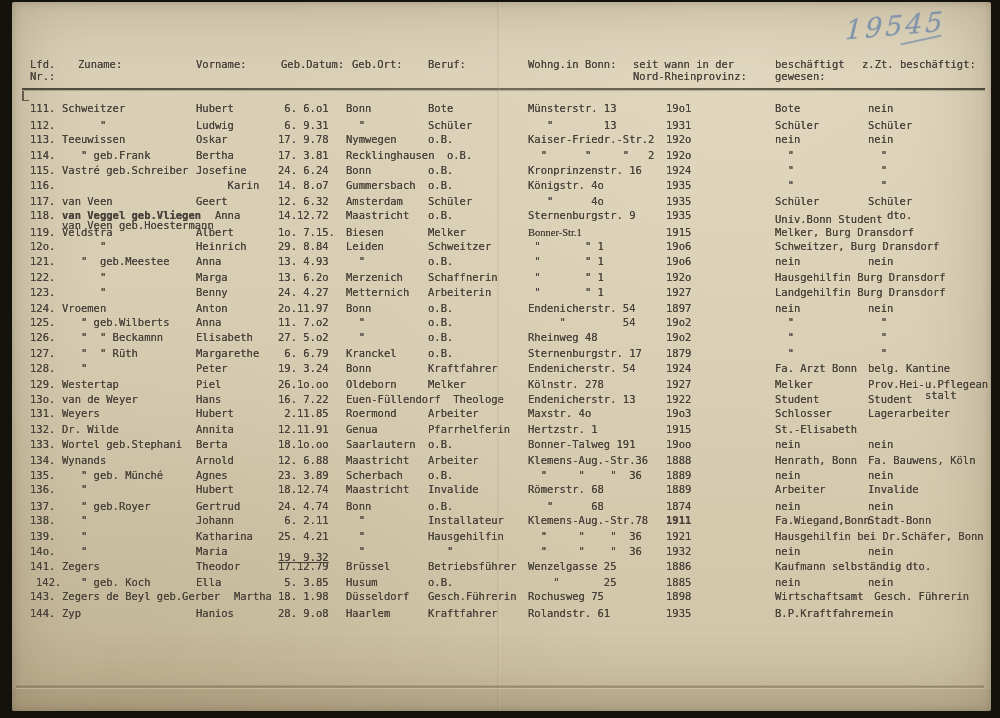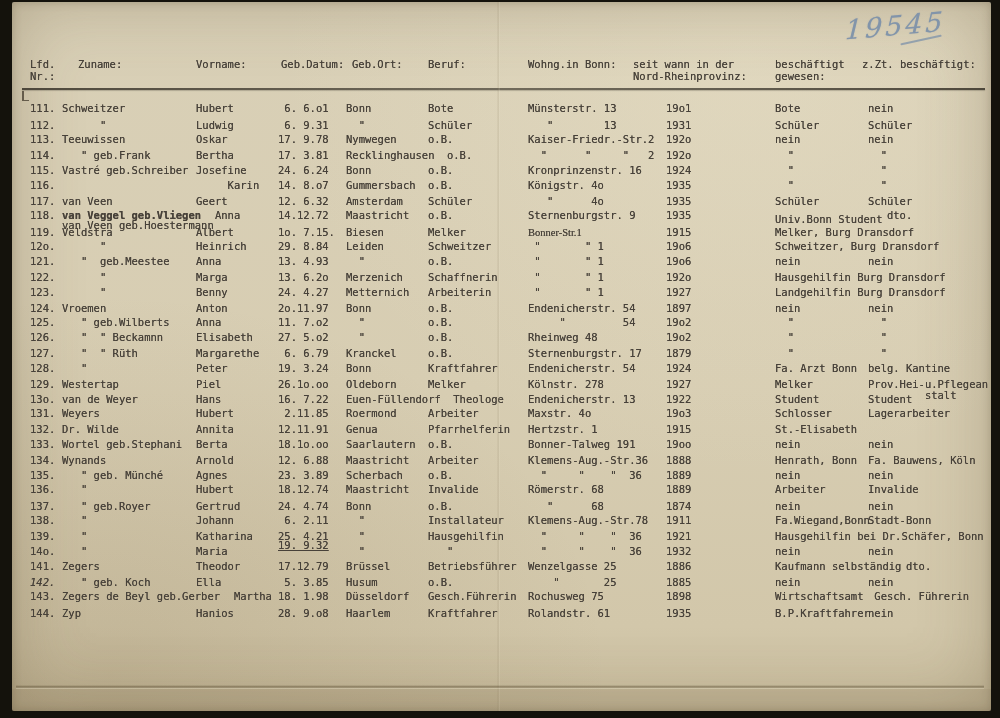--- a/index.html
+++ b/index.html
@@ -411,61 +411,61 @@
         <span class="tw" style="left: 856px; top: 498.59px;">nein</span>
       </div>
       <div>
         <span class="tw" style="left: 18px; top: 513.13px;">138.</span>
         <span class="tw" style="left: 50px; top: 513.13px;">   "</span>
         <span class="tw" style="left: 184px; top: 513.13px;">Johann</span>
         <span class="tw" style="left: 266px; top: 513.13px;"> 6. 2.11</span>
         <span class="tw" style="left: 334px; top: 513.13px;">  "</span>
         <span class="tw" style="left: 416px; top: 513.13px;">Installateur</span>
         <span class="tw" style="left: 516px; top: 513.13px;">Klemens-Aug.-Str.78</span>
-        <span class="tw" style="left: 654px; top: 513.13px;">1911</span>
+        <span class="tw" style="left: 654px; top: 513.13px; font-weight: bold;">1911</span>
         <span class="tw" style="left: 763px; top: 513.13px;">Fa.Wiegand,Bonn</span>
         <span class="tw" style="left: 856px; top: 513.13px;">Stadt-Bonn</span>
       </div>
       <div>
         <span class="tw" style="left: 18px; top: 529.42px;">139.</span>
         <span class="tw" style="left: 50px; top: 529.42px;">   "</span>
         <span class="tw" style="left: 184px; top: 529.42px;">Katharina</span>
         <span class="tw" style="left: 266px; top: 529.42px;">25. 4.21</span>
         <span class="tw" style="left: 334px; top: 529.42px;">  "</span>
         <span class="tw" style="left: 416px; top: 529.42px;">Hausgehilfin</span>
         <span class="tw" style="left: 516px; top: 529.42px;">  "     "    "  36</span>
         <span class="tw" style="left: 654px; top: 529.42px;">1921</span>
         <span class="tw" style="left: 763px; top: 529.42px;">Hausgehilfin bei Dr.Schäfer, Bonn</span>
       </div>
       <div>
         <span class="tw" style="left: 18px; top: 543.96px;">14o.</span>
         <span class="tw" style="left: 50px; top: 543.96px;">   "</span>
         <span class="tw" style="left: 184px; top: 543.96px;">Maria</span>
-        <span class="tw" style="left: 266px; top: 538px; text-decoration: underline;">19. 9.32</span>
+        <span class="tw" style="left: 266px; top: 550px; text-decoration: underline;">19. 9.32</span>
         <span class="tw" style="left: 334px; top: 543.96px;">  "</span>
         <span class="tw" style="left: 416px; top: 543.96px;">   "</span>
         <span class="tw" style="left: 516px; top: 543.96px;">  "     "    "  36</span>
         <span class="tw" style="left: 654px; top: 543.96px;">1932</span>
         <span class="tw" style="left: 763px; top: 543.96px;">nein</span>
         <span class="tw" style="left: 856px; top: 543.96px;">nein</span>
       </div>
       <div>
         <span class="tw" style="left: 18px; top: 558.5px;">141.</span>
         <span class="tw" style="left: 50px; top: 558.5px;">Zegers</span>
         <span class="tw" style="left: 184px; top: 558.5px;">Theodor</span>
         <span class="tw" style="left: 266px; top: 558.5px;">17.12.79</span>
         <span class="tw" style="left: 334px; top: 558.5px;">Brüssel</span>
         <span class="tw" style="left: 416px; top: 558.5px;">Betriebsführer</span>
         <span class="tw" style="left: 516px; top: 558.5px;">Wenzelgasse 25</span>
         <span class="tw" style="left: 654px; top: 558.5px;">1886</span>
         <span class="tw" style="left: 763px; top: 558.5px;">Kaufmann selbständig</span>
         <span class="tw" style="left: 856px; top: 558.5px;">      dto.</span>
       </div>
       <div>
-        <span class="tw" style="left: 18px; top: 574.79px; font-style: italic;">142.</span>
+        <span class="tw" style="left: 24px; top: 574.79px;">142.</span>
         <span class="tw" style="left: 50px; top: 574.79px;">   " geb. Koch</span>
         <span class="tw" style="left: 184px; top: 574.79px;">Ella</span>
         <span class="tw" style="left: 266px; top: 574.79px;"> 5. 3.85</span>
         <span class="tw" style="left: 334px; top: 574.79px;">Husum</span>
         <span class="tw" style="left: 416px; top: 574.79px;">o.B.</span>
         <span class="tw" style="left: 516px; top: 574.79px;">    "       25</span>
         <span class="tw" style="left: 654px; top: 574.79px;">1885</span>
         <span class="tw" style="left: 763px; top: 574.79px;">nein</span>
         <span class="tw" style="left: 856px; top: 574.79px;">nein</span>
       </div>

